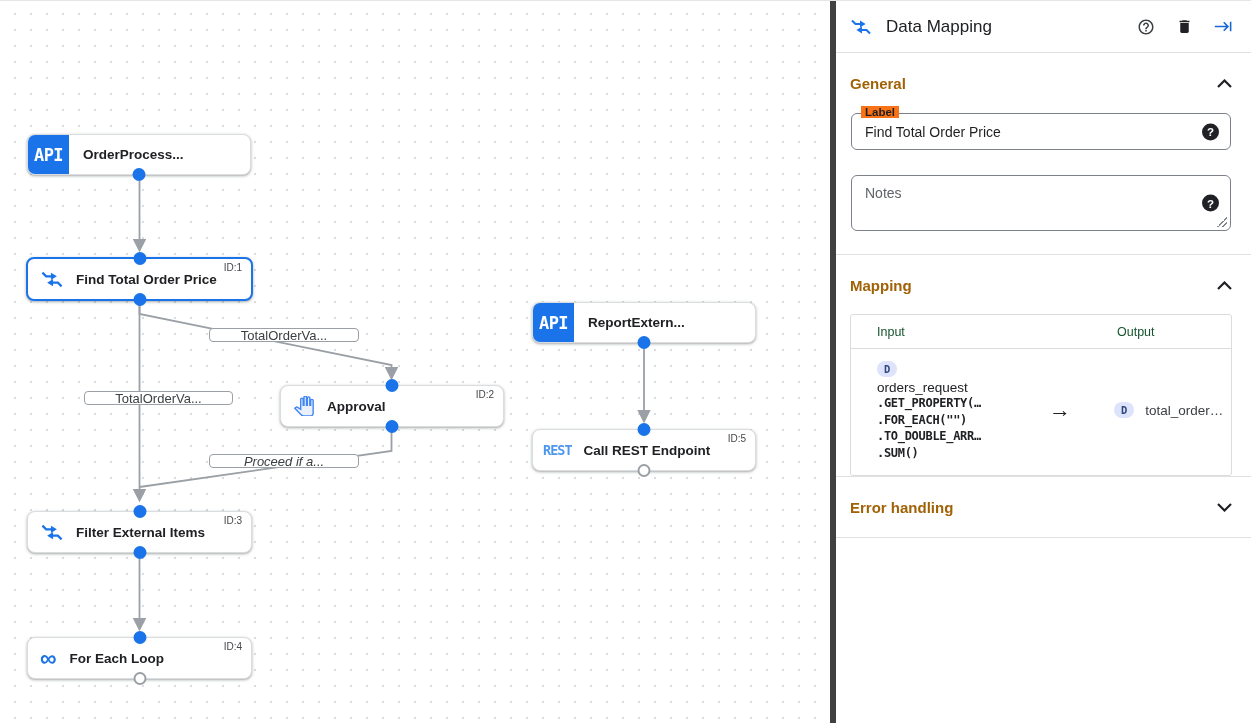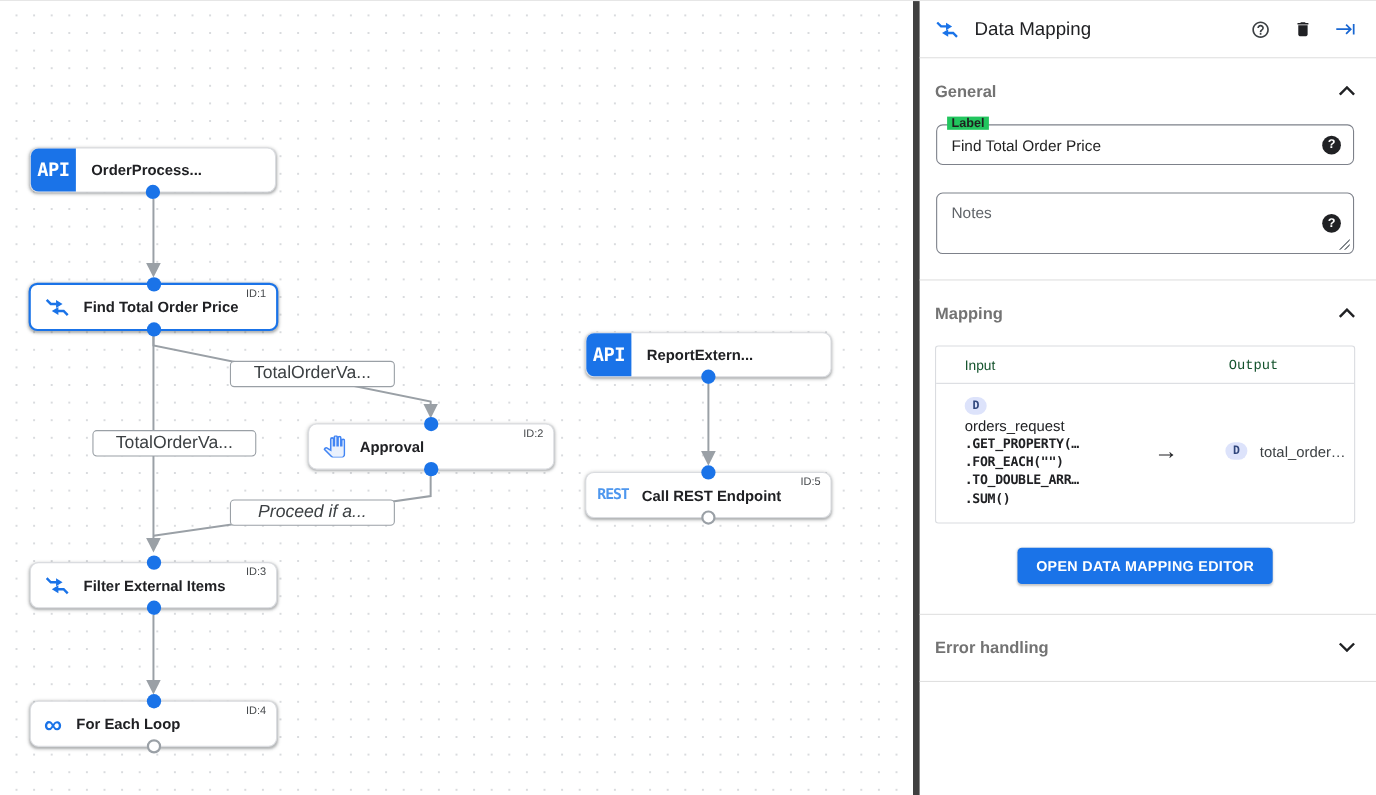--- a/index.html
+++ b/index.html
@@ -40,62 +40,62 @@
   .dot {
     position:absolute; left:50%; transform:translateX(-50%); width:13px; height:13px;
     border-radius:50%; background:#1a73e8; z-index:4;
   }
   .dot.top { top:-7px; } .dot.bottom { bottom:-7px; }
   .dot.terminal { background:#fff; border:2px solid #9aa0a6; }
 
   .edge-label {
     position:absolute; z-index:2; background:#fff; border:1px solid #9aa0a6; border-radius:4px;
     display:flex; align-items:center; justify-content:center;
-    font-size:16px; color:#3c4043; height:24px;
+    font-size:13px; color:#3c4043; height:14px;
   }
 
   
   .panel { flex:1; background:#fff; border-left:6px solid #404040; display:flex; flex-direction:column; }
   .p-header { height:52px; display:flex; align-items:center; padding:0 18px 0 15px; border-bottom:1px solid #e0e0e0; }
   .p-title { font-size:17px; color:#202124; margin-left:15px; flex:1; }
   .hicon { display:flex; align-items:center; cursor:pointer; }
   .hicon + .hicon { margin-left:21px; }
 
   .section { padding:0 19px 0 14px; }
   .sec-head { display:flex; align-items:center; justify-content:space-between; margin-top:21px; }
-  .sec-title { font-size:15px; font-weight:bold; color:#737373; }
+  .sec-title { font-size:15px; font-weight:bold; color:#a16207; }
   .divider { height:1px; background:#e0e0e0; width:100%; }
 
   .field { position:relative; border:1px solid #7d818a; border-radius:6px; margin:0 1px; }
   .field input, .field textarea {
     border:none; outline:none; width:100%; background:transparent; resize:none;
     font-family:"Liberation Sans","DejaVu Sans",sans-serif; font-size:14px; color:#1f1f1f;
   }
   .field.label-field { margin-top:21px; height:37px; display:flex; align-items:center; padding:0 40px 0 13px; }
   .float-label {
-    position:absolute; top:-8px; left:9px; background:#22c55e; padding:0 4px;
+    position:absolute; top:-8px; left:9px; background:#f97316; padding:0 4px;
     font-size:11.5px; font-weight:bold; color:#1f1f1f;
   }
   .field.notes-field { margin-top:25px; height:56px; padding:9px 40px 0 13px; }
   .field .help-dot { position:absolute; right:11px; top:50%; transform:translateY(-50%); }
   .field textarea::placeholder { color:#5f6368; }
   .resize-handle {
     position:absolute; right:3px; bottom:3px; width:10px; height:10px;
     background:linear-gradient(135deg, transparent 0 50%, #80868b 50% 58%, transparent 58% 74%, #80868b 74% 82%, transparent 82%);
   }
   .general-pad { padding-bottom:23px; }
 
   .mapping-desc { margin-top:16px; font-size:13.5px; line-height:20px; color:#202124; }
   .read-more { color:#9334e6; text-decoration:underline; cursor:pointer; }
   .ext-ic { vertical-align:-2px; margin-left:2px; }
 
   .map-table { margin-top:20px; border:1px solid #dadce0; border-radius:3px; }
   .mt-head { display:grid; grid-template-columns:180px 58px 1fr; height:33px; align-items:center;
              color:#14532d; font-size:12.5px; }
-  .mt-head .c1 { padding-left:26px; } .mt-head .c3 { padding-left:28px;font-family:Liberation Mono, monospace; }
+  .mt-head .c1 { padding-left:26px; } .mt-head .c3 { padding-left:28px; }
   .mt-body { display:grid; grid-template-columns:180px 58px 1fr; border-top:1px solid #dadce0; padding:10px 0 14px; }
   .in-col { padding-left:26px; }
   .var-type {
     display:inline-block; background:#dde3fb; color:#30467c; border-radius:9px;
     font-family:"DejaVu Sans Mono",monospace; font-size:10.5px; font-weight:bold;
     padding:2px 7px; line-height:12px;
   }
   .var-name { font-size:13.5px; color:#202124; margin-top:3px; }
   .fn-line { font-family:"DejaVu Sans Mono",monospace; font-weight:bold; font-size:12px; color:#202124; line-height:16.5px; letter-spacing:-0.3px; }
   .arrow-col { display:flex; align-items:center; justify-content:center; font-size:22px; color:#202124; }
@@ -293,21 +293,20 @@
           </div>
           <div class="arrow-col">→</div>
           <div class="out-col">
             <span class="var-type">D</span>
             <span class="out-name">total_order…</span>
           </div>
         </div>
       </div>
 
 
-      <button class="open-editor-btn">OPEN DATA MAPPING EDITOR</button>
     </div>
 
     <div class="divider"></div>
 
     <div class="err-row">
       <span class="sec-title">Error handling</span>
       <span>
         <svg width="15" height="9" viewBox="0 0 15 9" fill="none" stroke="#202124" stroke-width="2.2">
             <path d="M1,1 L7.5,7.5 L14,1"></path>
           </svg>

